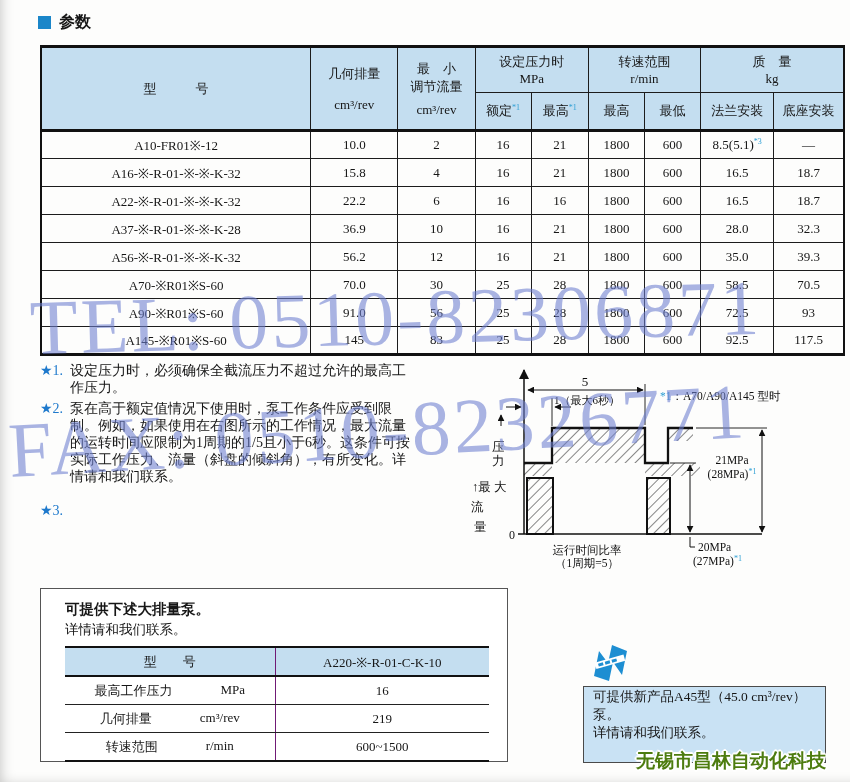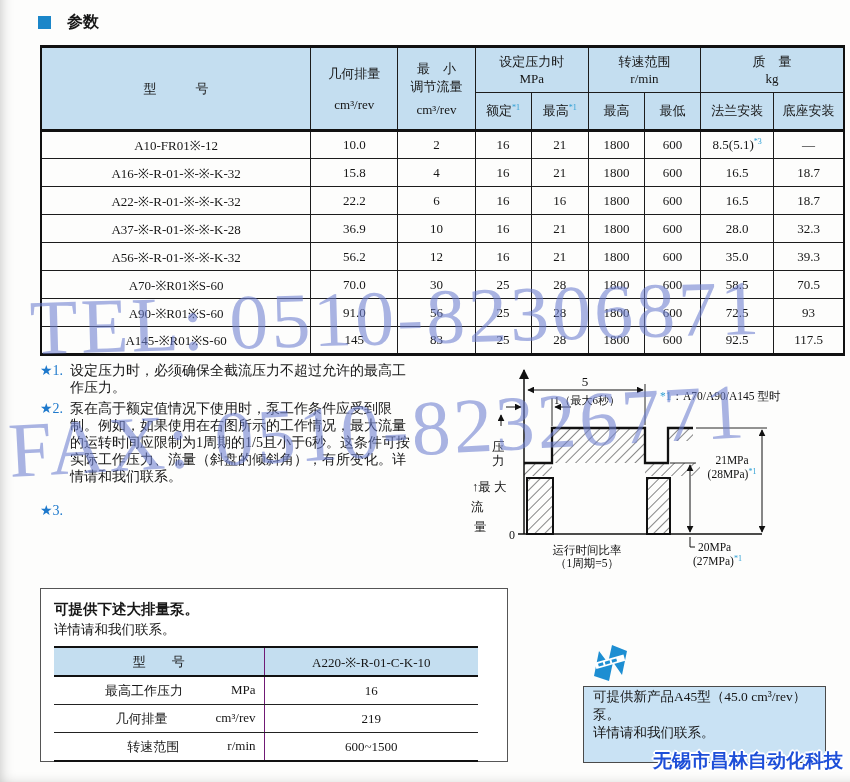--- a/index.html
+++ b/index.html
@@ -1,20 +1,20 @@
 <!DOCTYPE html>
 <html><head>
 <meta charset="utf-8">
 <style>
   html,body{margin:0;padding:0;background:#f4f4f2;}
   .page{position:relative;width:850px;height:782px;background:#fdfdfc;overflow:hidden;
         font-family:"Liberation Serif","DejaVu Serif",serif;color:#161616;
         box-shadow:inset 10px -6px 14px -10px rgba(0,0,0,.25);}
   
-  .sec-title{position:absolute;left:38px;top:12px;display:flex;align-items:center;gap:16px;
+  .sec-title{position:absolute;left:38px;top:12px;display:flex;align-items:center;gap:8px;
              font-family:"Liberation Sans","DejaVu Sans",sans-serif;font-weight:bold;font-size:16px;}
   .sec-title .sq{width:13px;height:13px;background:#1b86c9;display:inline-block;}
   
   table.main{position:absolute;left:40px;top:45px;width:805px;border-collapse:collapse;table-layout:fixed;
              border:2px solid #111;font-size:13px;}
   table.main th,table.main td{border:1px solid #1c1c1c;text-align:center;vertical-align:middle;
              padding:0 2px;font-weight:normal;overflow:hidden;}
   table.main thead th{background:#c4def0;}
   table.main tr.h1{height:46px;}
   table.main tr.h2{height:38px;}
@@ -35,38 +35,38 @@
   .wm{position:absolute;font-family:"Liberation Serif","DejaVu Serif",serif;color:#6d7fd0;opacity:.58;
       font-size:78px;white-space:nowrap;letter-spacing:3px;z-index:5;pointer-events:none;line-height:1;}
   .wm-tel{left:30px;top:279px;transform:rotate(-1.6deg);}
   .wm-fax{left:8px;top:392px;transform:rotate(-3.1deg);}
   
   .diagram{position:absolute;left:470px;top:360px;}
   .diagram text{font-family:"Liberation Serif","DejaVu Serif",serif;fill:#111;}
   .sup-blue{fill:#2e9fd4;}
   
   .big-box{position:absolute;left:40px;top:588px;width:468px;height:174px;border:1.5px solid #555;
-           background:#fff;box-sizing:border-box;padding:11px 0 0 13px;}
+           background:#fff;box-sizing:border-box;padding:11px 0 0 24px;}
   .big-box .bb-title{font-family:"Liberation Sans","DejaVu Sans",sans-serif;font-weight:bold;font-size:14.5px;}
   .big-box .bb-sub{font-size:13.5px;margin-top:2px;}
   table.sub{border-collapse:collapse;table-layout:fixed;width:424px;margin-top:7px;font-size:13px;
             border-top:2.5px solid #111;border-bottom:2.5px solid #111;}
   table.sub td{border-bottom:1px solid #222;height:27px;vertical-align:middle;padding:0 8px;}
   table.sub tr.sh td{background:#c4def0;border-bottom:2.5px solid #111;text-align:center;}
   table.sub td.divl{border-left:1px solid #701a75;text-align:center;}
-  .lu{display:flex;justify-content:flex-end;gap:48px;}
+  .lu{display:flex;justify-content:center;gap:48px;}
   
   .logo{position:absolute;left:586px;top:642px;}
   
   .np-box{position:absolute;left:583px;top:686px;width:243px;height:77px;background:#c9e2f4;
           border:1.8px solid #4a4a4a;box-sizing:border-box;padding:1px 9px;font-size:13.5px;line-height:18px;}
   
-  .company{position:absolute;left:653px;top:748px;z-index:6;
+  .company{position:absolute;left:636px;top:748px;z-index:6;
            font-family:"Liberation Sans","DejaVu Sans",sans-serif;font-weight:bold;font-size:19px;
-           color:#1d4ed8;white-space:nowrap;
+           color:#4d7c0f;white-space:nowrap;
            text-shadow:-2px 0 #fff,2px 0 #fff,0 -2px #fff,0 2px #fff,-1px -1px #fff,1px 1px #fff,-1px 1px #fff,1px -1px #fff;}
 </style>
 </head>
 <body>
 
 <div class="page">
 
   <div class="sec-title">
     <span class="sq"></span>
     <span>参数</span>

